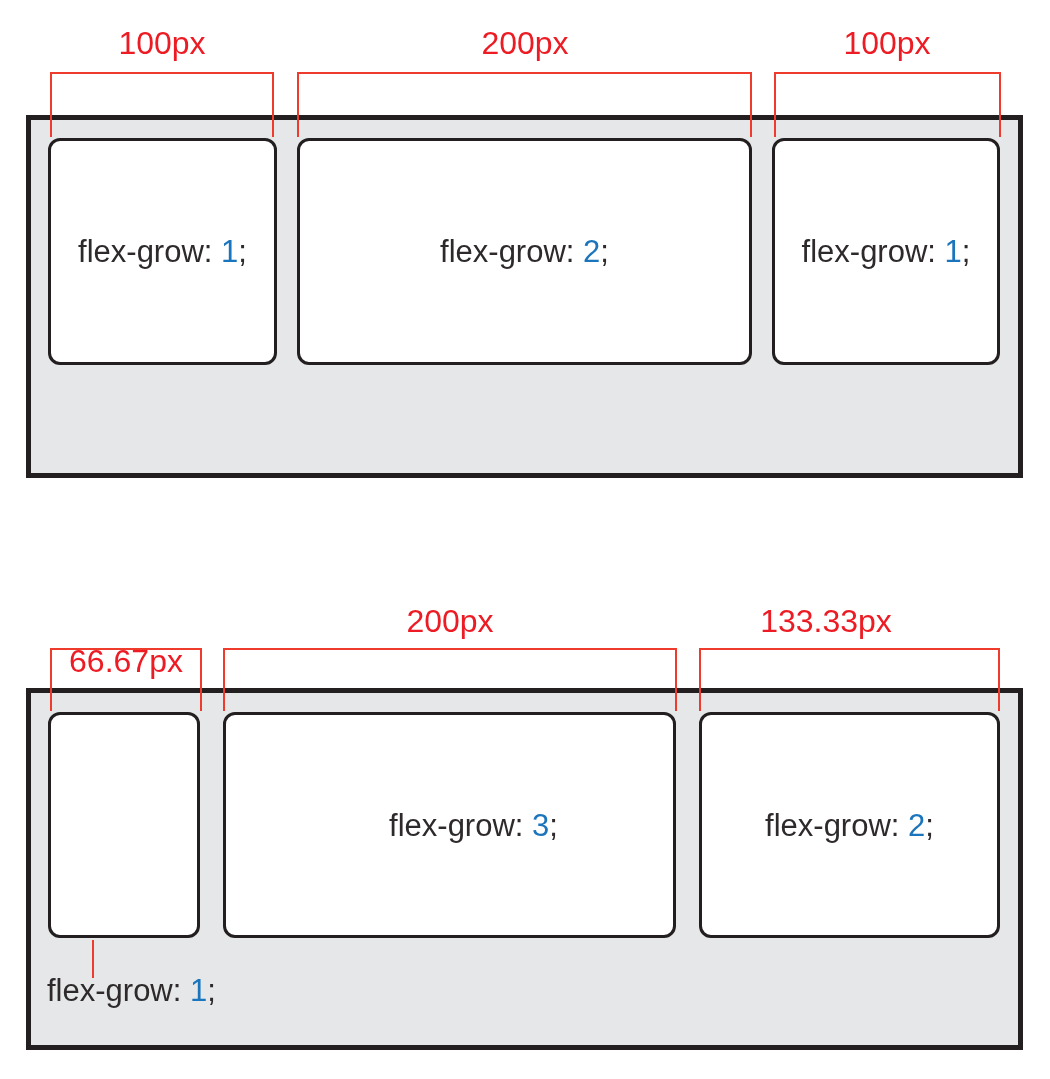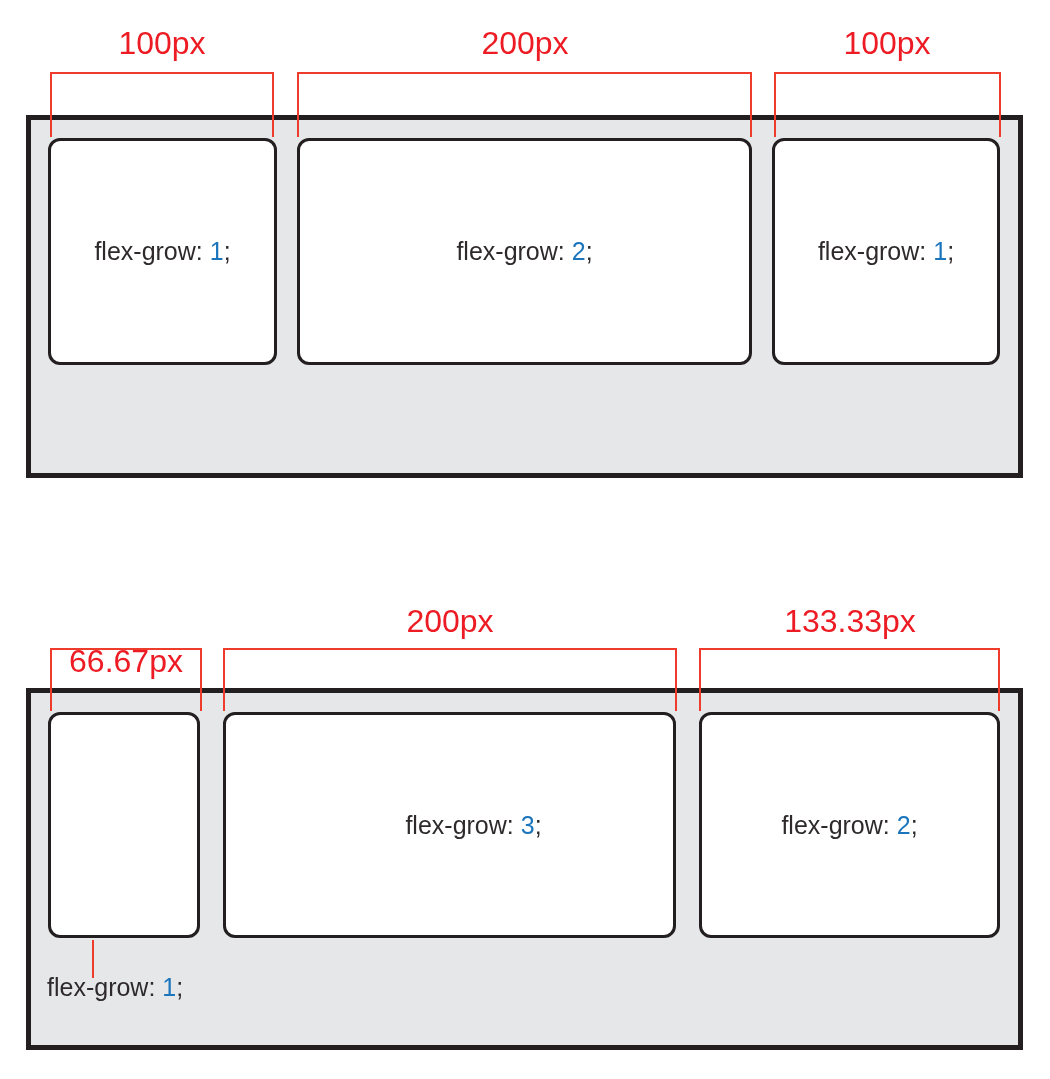--- a/index.html
+++ b/index.html
@@ -47,21 +47,21 @@
     background: #ffffff;
     border: 3px solid #231f20;
     border-radius: 12px;
     display: flex;
     align-items: center;
     justify-content: center;
     z-index: 1;
   }
 
   .code {
-    font-size: 25px;
+    font-size: 31px;
     line-height: 1;
     color: #2e2a2b;
     white-space: pre;
   }
   .code .num { color: #1b75bc; }
 
   
   .leader {
     position: absolute;
     width: 2px;
@@ -82,21 +82,21 @@
   .f1-br-1 { left: 297px; top: 72px; width: 455px; height: 65px; }
   .f1-br-2 { left: 774px; top: 72px; width: 227px; height: 65px; }
   .f1-container { left: 26px; top: 115px; width: 997px; height: 363px; }
   .f1-box-0 { left: 17px;  top: 18px; width: 229px; height: 227px; }
   .f1-box-1 { left: 266px; top: 18px; width: 455px; height: 227px; }
   .f1-box-2 { left: 741px; top: 18px; width: 228px; height: 227px; }
 
   
   .f2-dim-0 { left: 126px; top: 605px; margin-top: 40px; }
   .f2-dim-1 { left: 450px; top: 605px; }
-  .f2-dim-2 { left: 850px; top: 605px; text-align: center; }
+  .f2-dim-2 { left: 826px; top: 605px; text-align: center; }
   .f2-br-0 { left: 50px;  top: 648px; width: 152px; height: 63px; }
   .f2-br-1 { left: 223px; top: 648px; width: 454px; height: 63px; }
   .f2-br-2 { left: 699px; top: 648px; width: 301px; height: 63px; }
   .f2-container { left: 26px; top: 688px; width: 997px; height: 362px; }
   .f2-box-0 { left: 17px;  top: 19px; width: 152px; height: 226px; }
   .f2-box-1 { left: 192px; top: 19px; width: 453px; height: 226px; padding-left: 48px; }
   .f2-box-2 { left: 668px; top: 19px; width: 301px; height: 226px; }
   .f2-leader { left: 92px; top: 940px; height: 38px; }
   .f2-callout { left: 47px; top: 975px; }
 </style>

